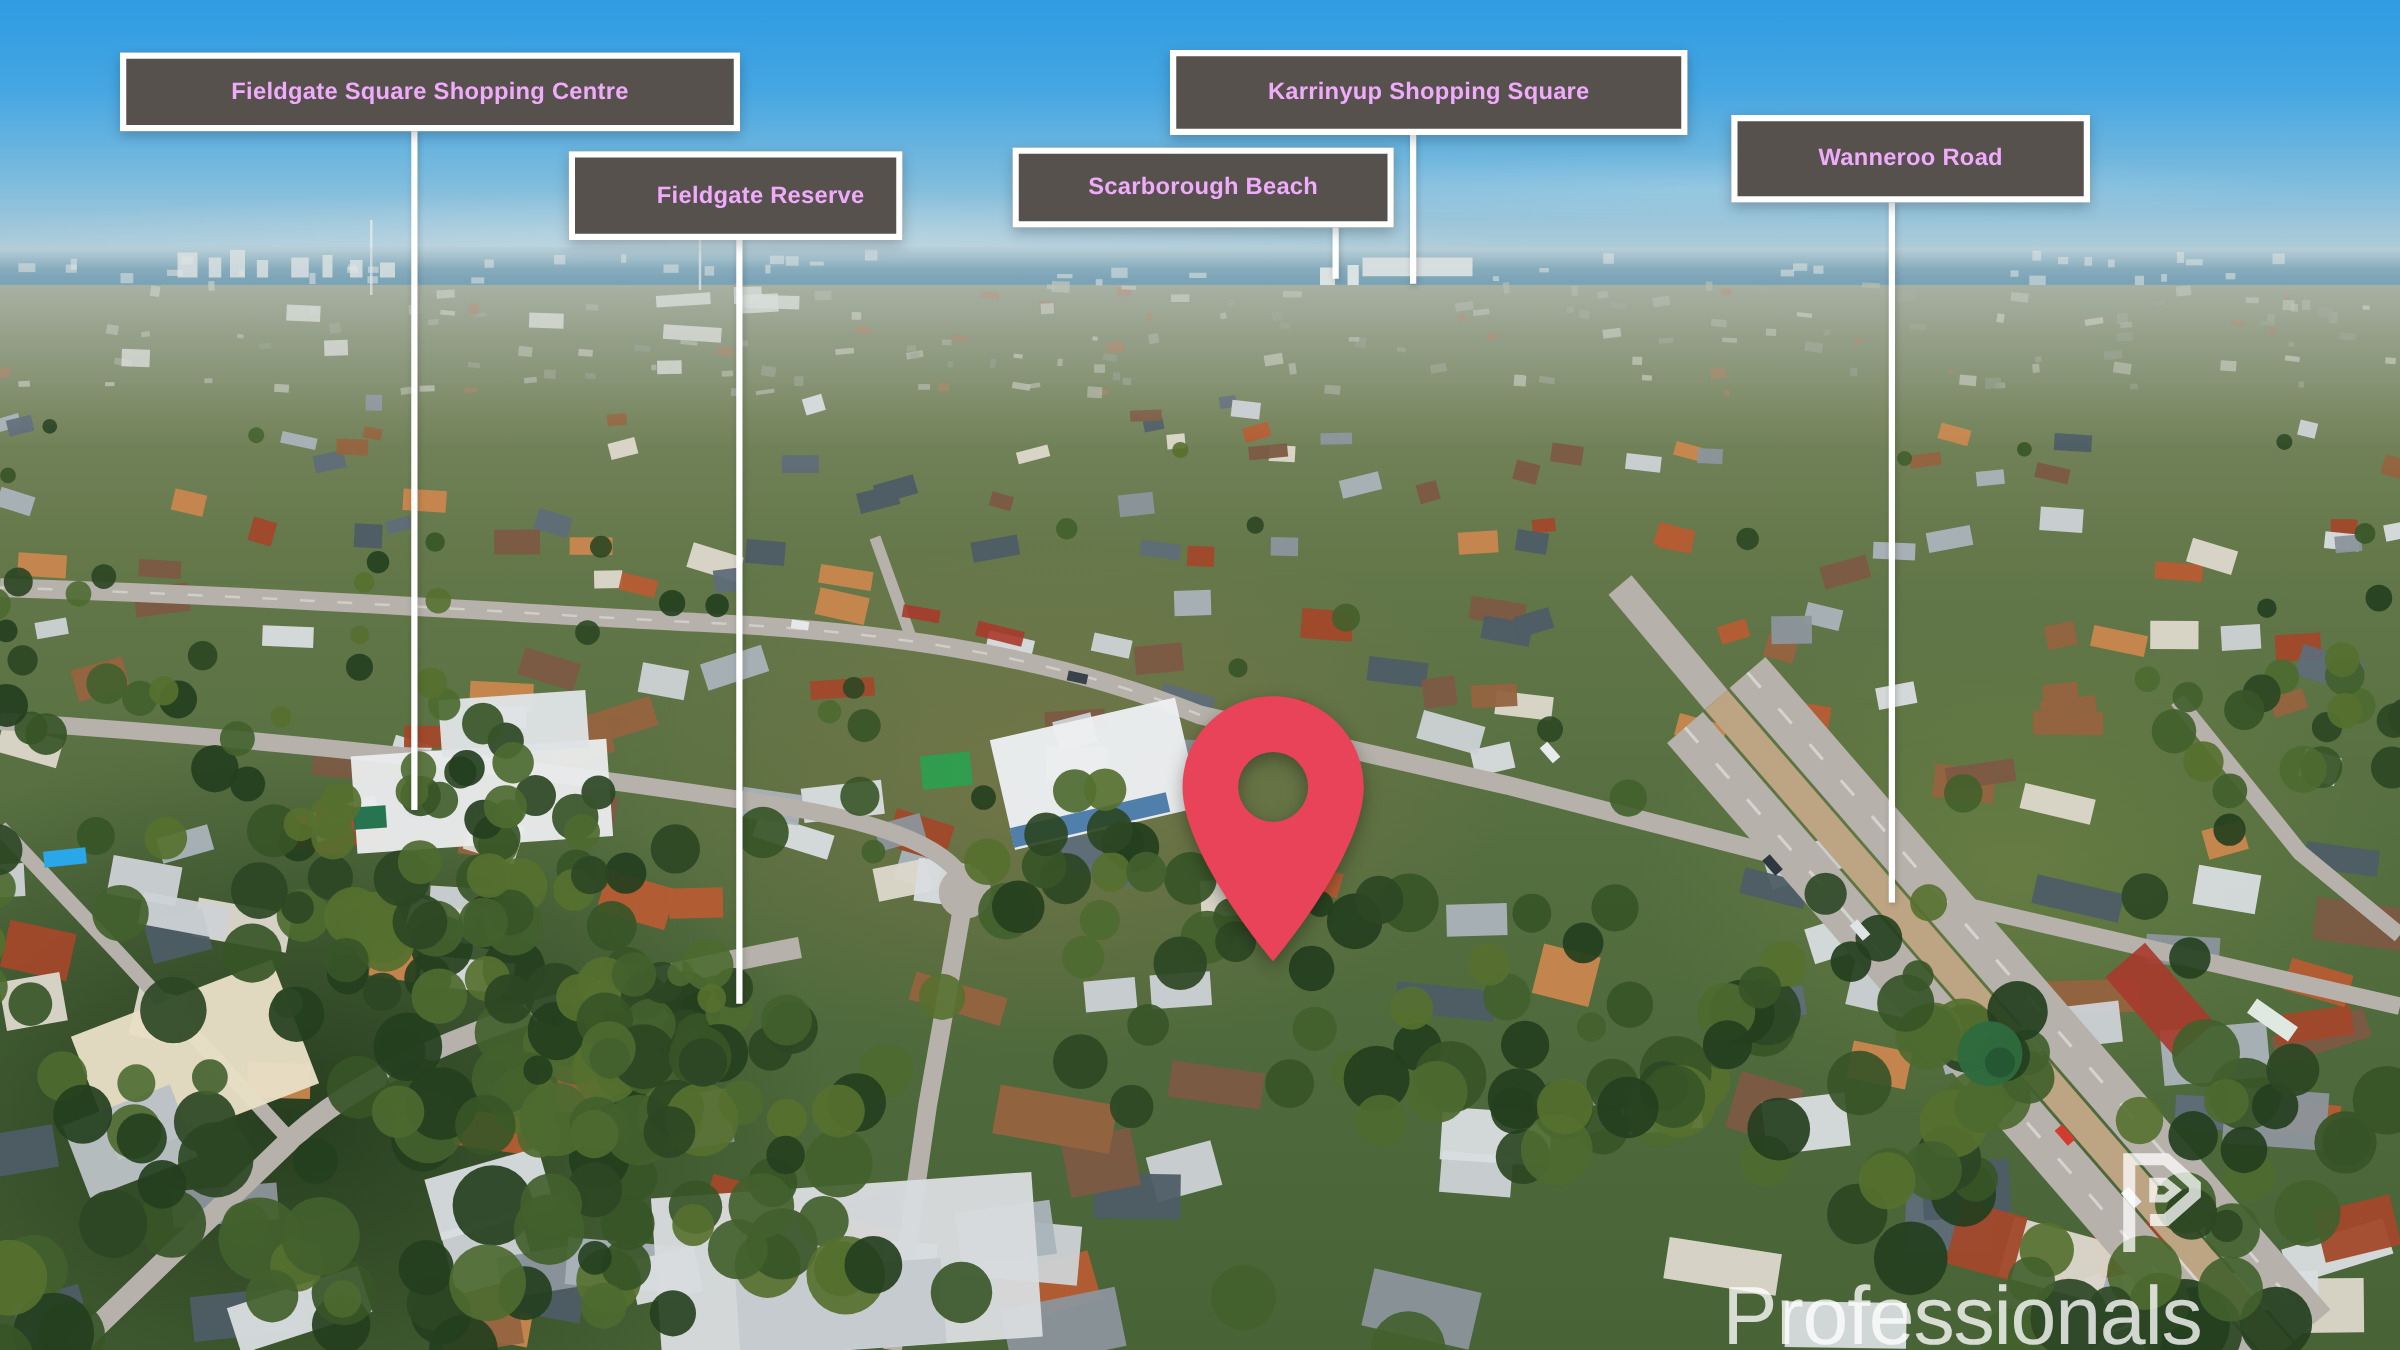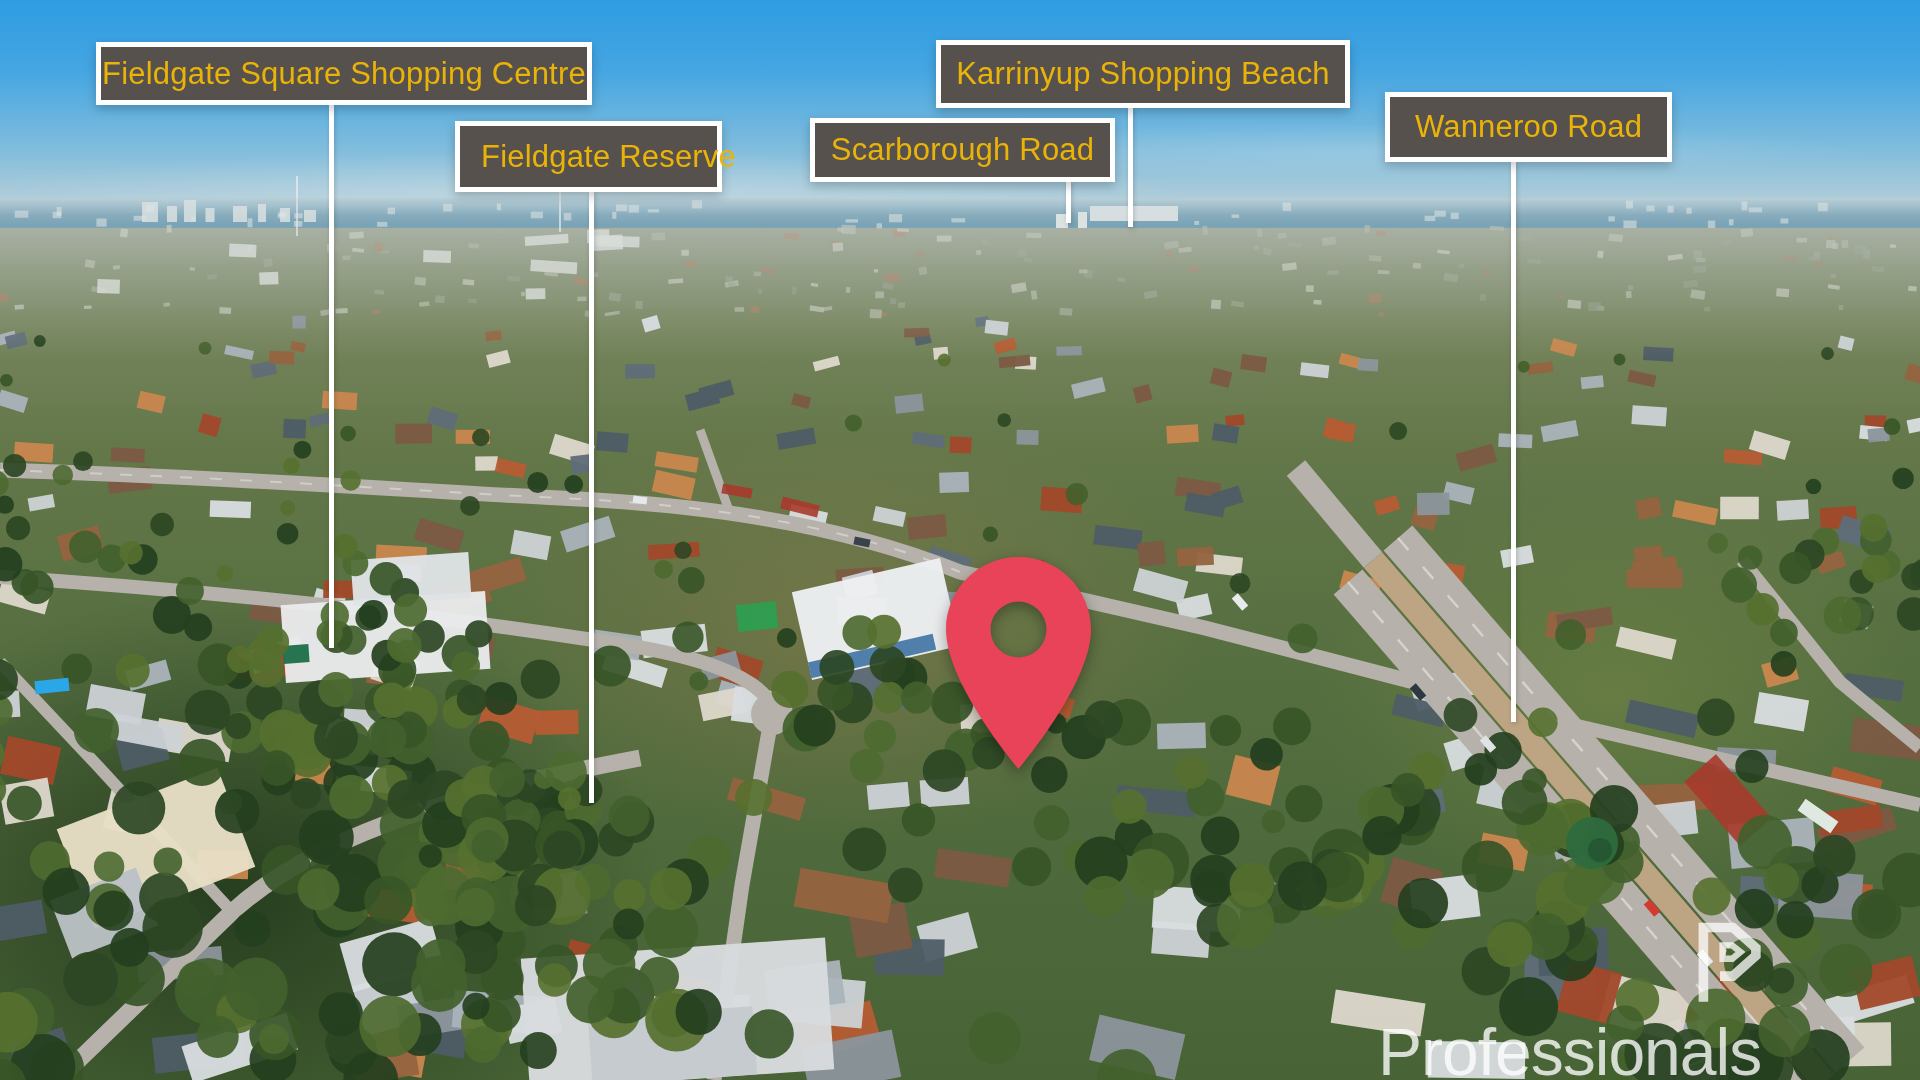--- a/index.html
+++ b/index.html
@@ -18,22 +18,22 @@
          radial-gradient(620px 430px at 12% 78%, rgba(26,48,22,.75), rgba(26,48,22,0) 70%),
          radial-gradient(520px 310px at 44% 47%, rgba(140,122,78,.5), rgba(140,122,78,0) 70%),
          radial-gradient(430px 290px at 84% 55%, rgba(122,140,70,.45), rgba(122,140,70,0) 70%),
          linear-gradient(180deg,#8d967f 0%,#75845c 12%,#64784a 25%,#597142 45%,#4f6a3c 70%,#486335 100%);}
   .scene{left:0;top:0;}
   .haze{left:0;top:198px;width:1920px;height:160px;pointer-events:none;
         background:linear-gradient(180deg,rgba(210,219,220,.5),rgba(210,219,220,.22) 45%,rgba(210,219,220,0));}
   #annotation-layer{left:0;top:0;width:1920px;height:1080px;}
   .pointer-line{position:absolute;width:5px;background:#fff;box-shadow:1px 2px 5px rgba(0,0,0,.18);}
   .loc-label{position:absolute;display:flex;align-items:center;justify-content:center;
-             box-sizing:border-box;background:#57514E;border:5px solid #fff;color:#eab308;
-             font-weight:400;font-size:31px;letter-spacing:.2px;white-space:nowrap;
+             box-sizing:border-box;background:#57514E;border:5px solid #fff;color:#f0abfc;
+             font-weight:700;font-size:19px;letter-spacing:.2px;white-space:nowrap;
              box-shadow:0 4px 10px rgba(0,0,0,.22);}
   .pin{filter:drop-shadow(0 5px 7px rgba(0,0,0,.32));}
   .watermark{left:1378px;top:920px;display:flex;align-items:flex-end;gap:16px;flex-direction:column;}
   .wm-mark{width:64px;height:84px;opacity:.75;}
   .wm-text{font-size:66px;font-weight:400;letter-spacing:-1px;line-height:.98;
            color:rgba(255,255,255,.78);}
 </style>
 </head>
 <body>
 
@@ -992,23 +992,23 @@
       <rect x="-17.0" y="-6.5" width="34.0" height="13.0" fill="#29a7e8" opacity="1" transform="translate(52.0,686.0) rotate(-6.0)"></rect>
       <rect x="-20.0" y="-7.0" width="40.0" height="14.0" fill="#dfe9e2" opacity="1" transform="translate(1818.0,816.0) rotate(35.0)"></rect>
     </svg>
   <div class="haze"></div>
   <div id="annotation-layer">
       <div class="pointer-line" style="left: 328.5px; top: 104px; height: 544px;"></div>
       <div class="loc-label" style="left: 96px; top: 42px; width: 496px; height: 63px;">Fieldgate Square Shopping Centre</div>
       <div class="pointer-line" style="left: 588.5px; top: 190px; height: 613px;"></div>
       <div class="loc-label" style="left: 455px; top: 121px; width: 267px; height: 71px; padding-left: 40px;">Fieldgate Reserve</div>
       <div class="pointer-line" style="left: 1065.5px; top: 180px; height: 43px;"></div>
-      <div class="loc-label" style="left: 810px; top: 118px; width: 305px; height: 64px;">Scarborough Road</div>
+      <div class="loc-label" style="left: 810px; top: 118px; width: 305px; height: 64px;">Scarborough Beach</div>
       <div class="pointer-line" style="left: 1127.5px; top: 106px; height: 121px;"></div>
-      <div class="loc-label" style="left: 936px; top: 40px; width: 414px; height: 68px;">Karrinyup Shopping Beach</div>
+      <div class="loc-label" style="left: 936px; top: 40px; width: 414px; height: 68px;">Karrinyup Shopping Square</div>
       <div class="pointer-line" style="left: 1510.5px; top: 160px; height: 562px;"></div>
       <div class="loc-label" style="left: 1385px; top: 92px; width: 287px; height: 70px;">Wanneroo Road</div>
     </div>
   <svg id="pin" class="pin" viewBox="0 0 153 220" style="left: 941.5px; top: 553px; width: 153px; height: 220px;">
     <path fill-rule="evenodd" d="M76.5,4 C36.4,4 4,36.4 4,76.5 C4,131 76.5,216 76.5,216 C76.5,216 149,131 149,76.5 C149,36.4 116.6,4 76.5,4 Z M76.5,104.5 A28,28 0 1,1 76.5,48.5 A28,28 0 1,1 76.5,104.5 Z" fill="#E9435A"></path>
   </svg>
   <div class="watermark">
     <svg class="wm-mark" viewBox="0 0 100 124">
       <path d="M10,124 L10,8 L56,8 L92,40 L92,52 L56,84 L36,84" fill="none" stroke="#ffffff" stroke-width="15"></path>
       <path d="M40,36 L55,36 L68,46.5 L55,57 L40,57 Z" fill="none" stroke="#ffffff" stroke-width="10"></path>

